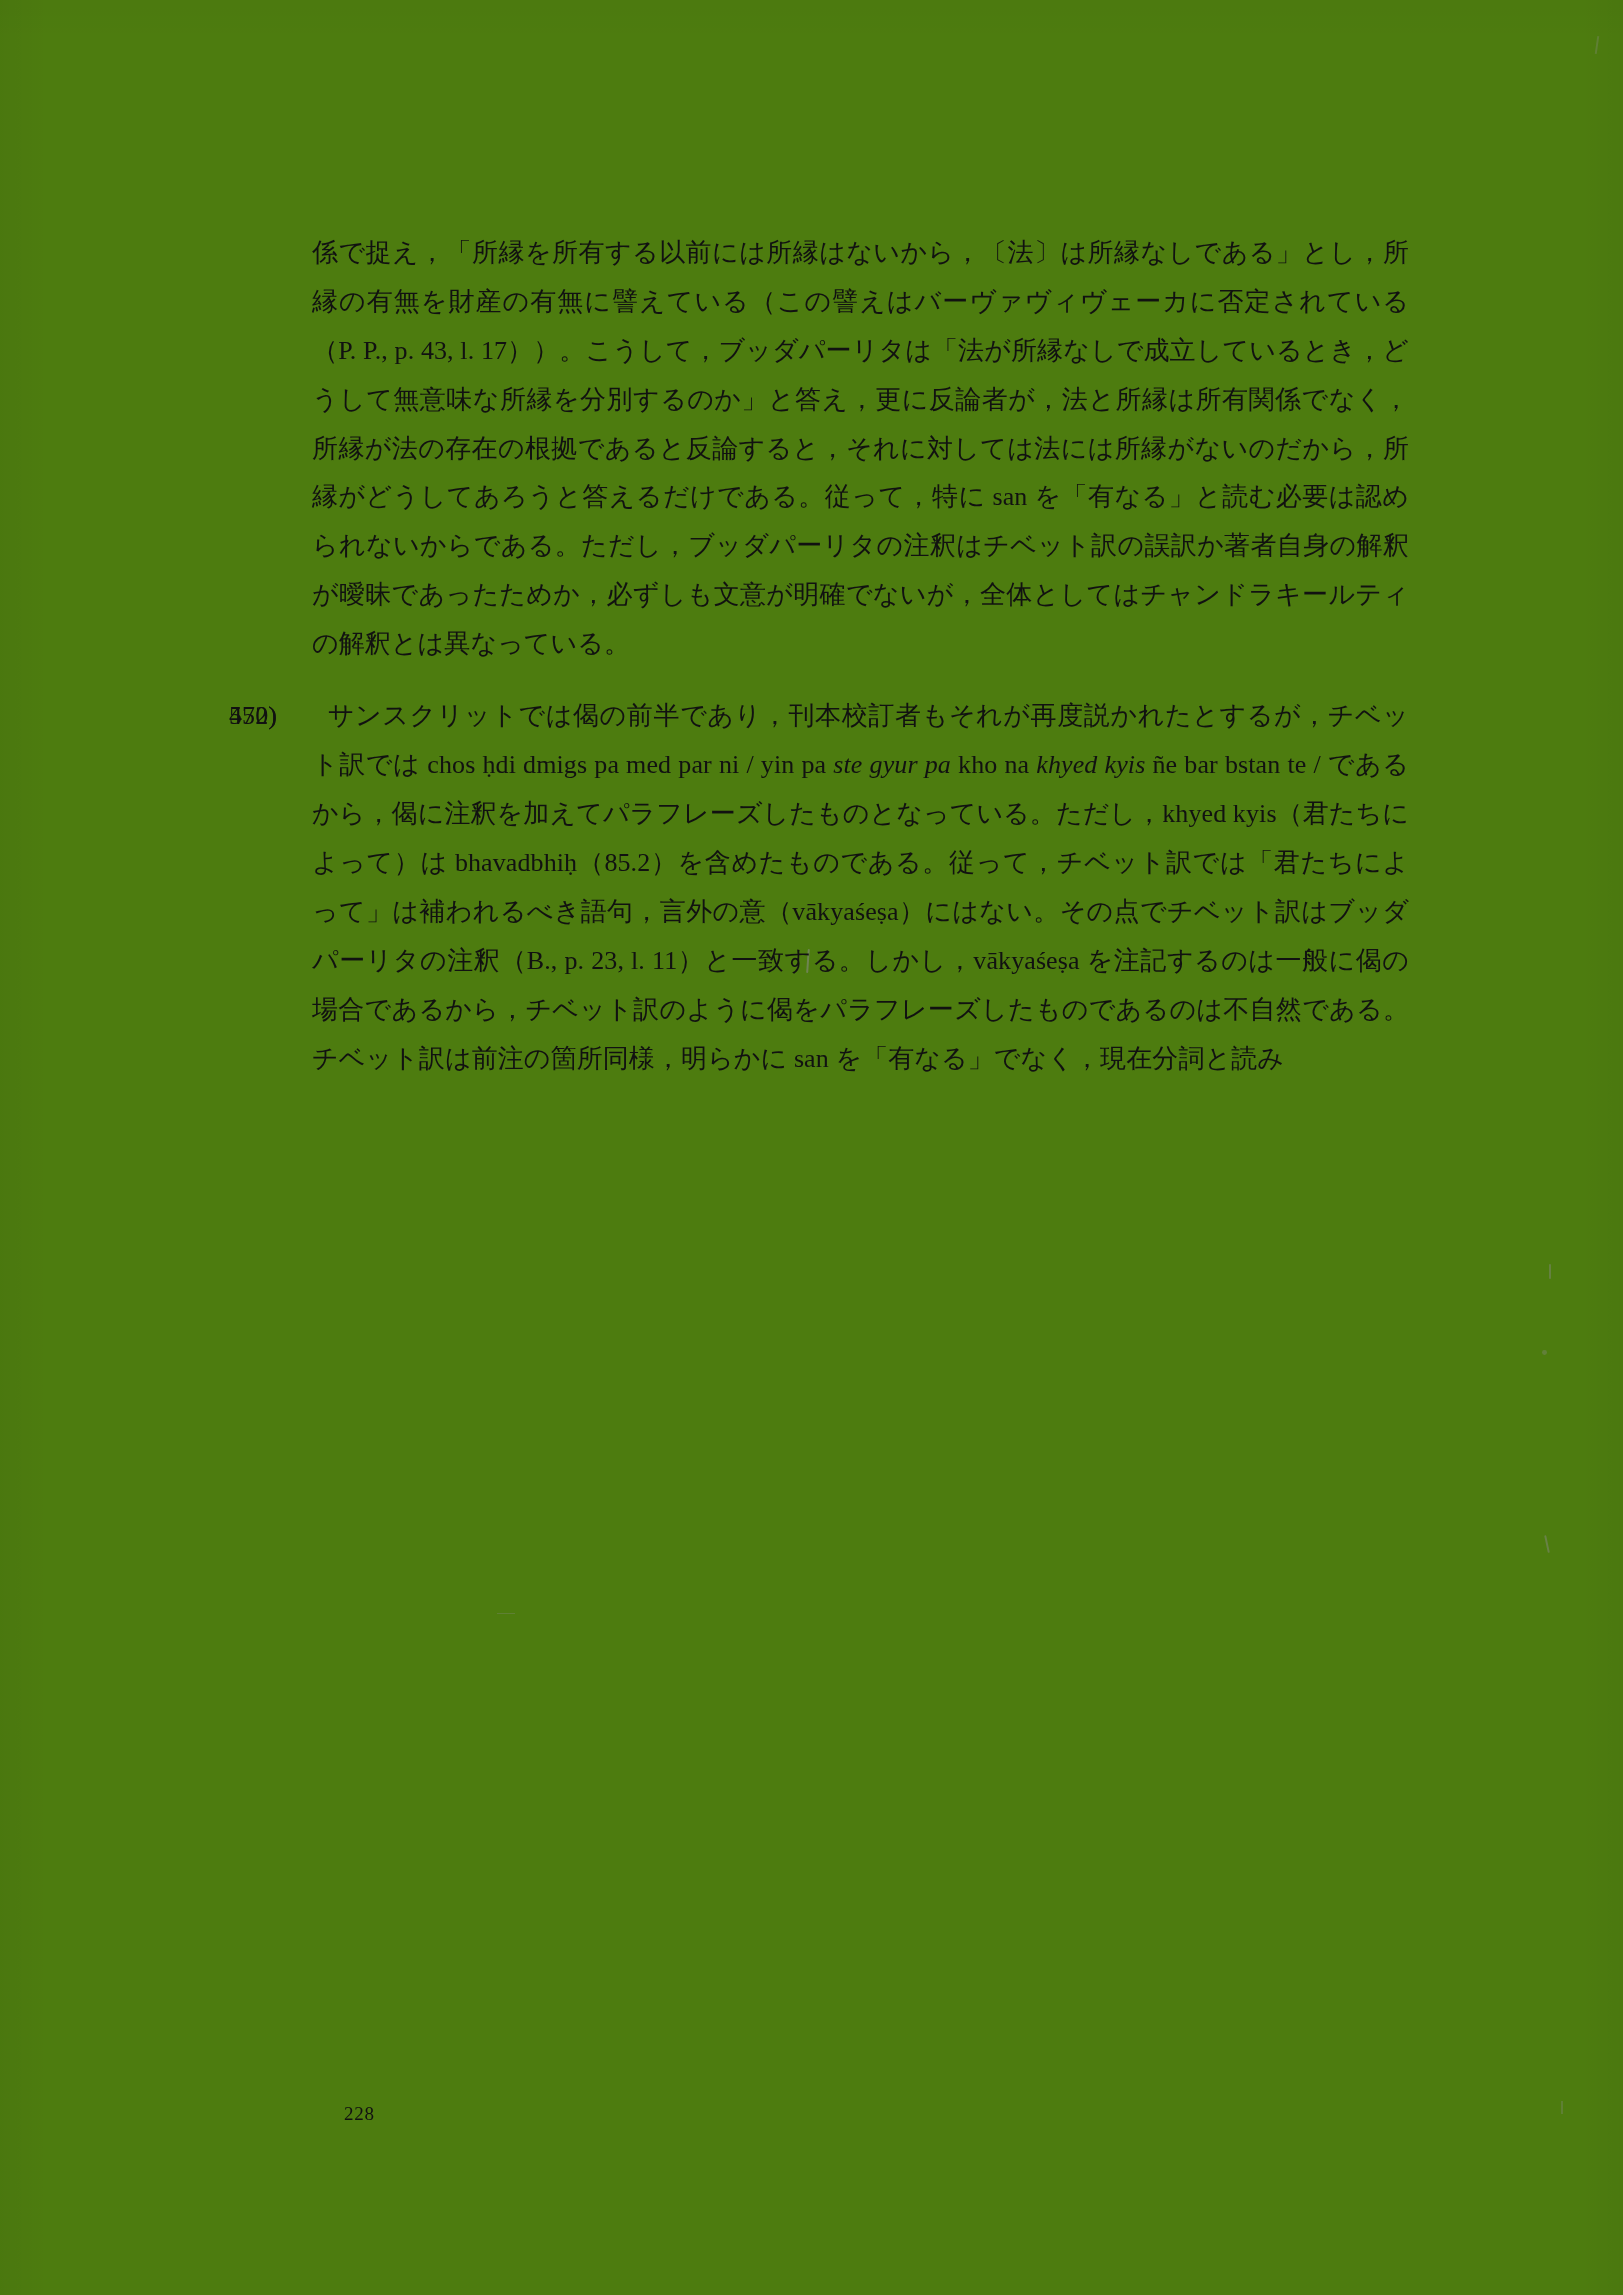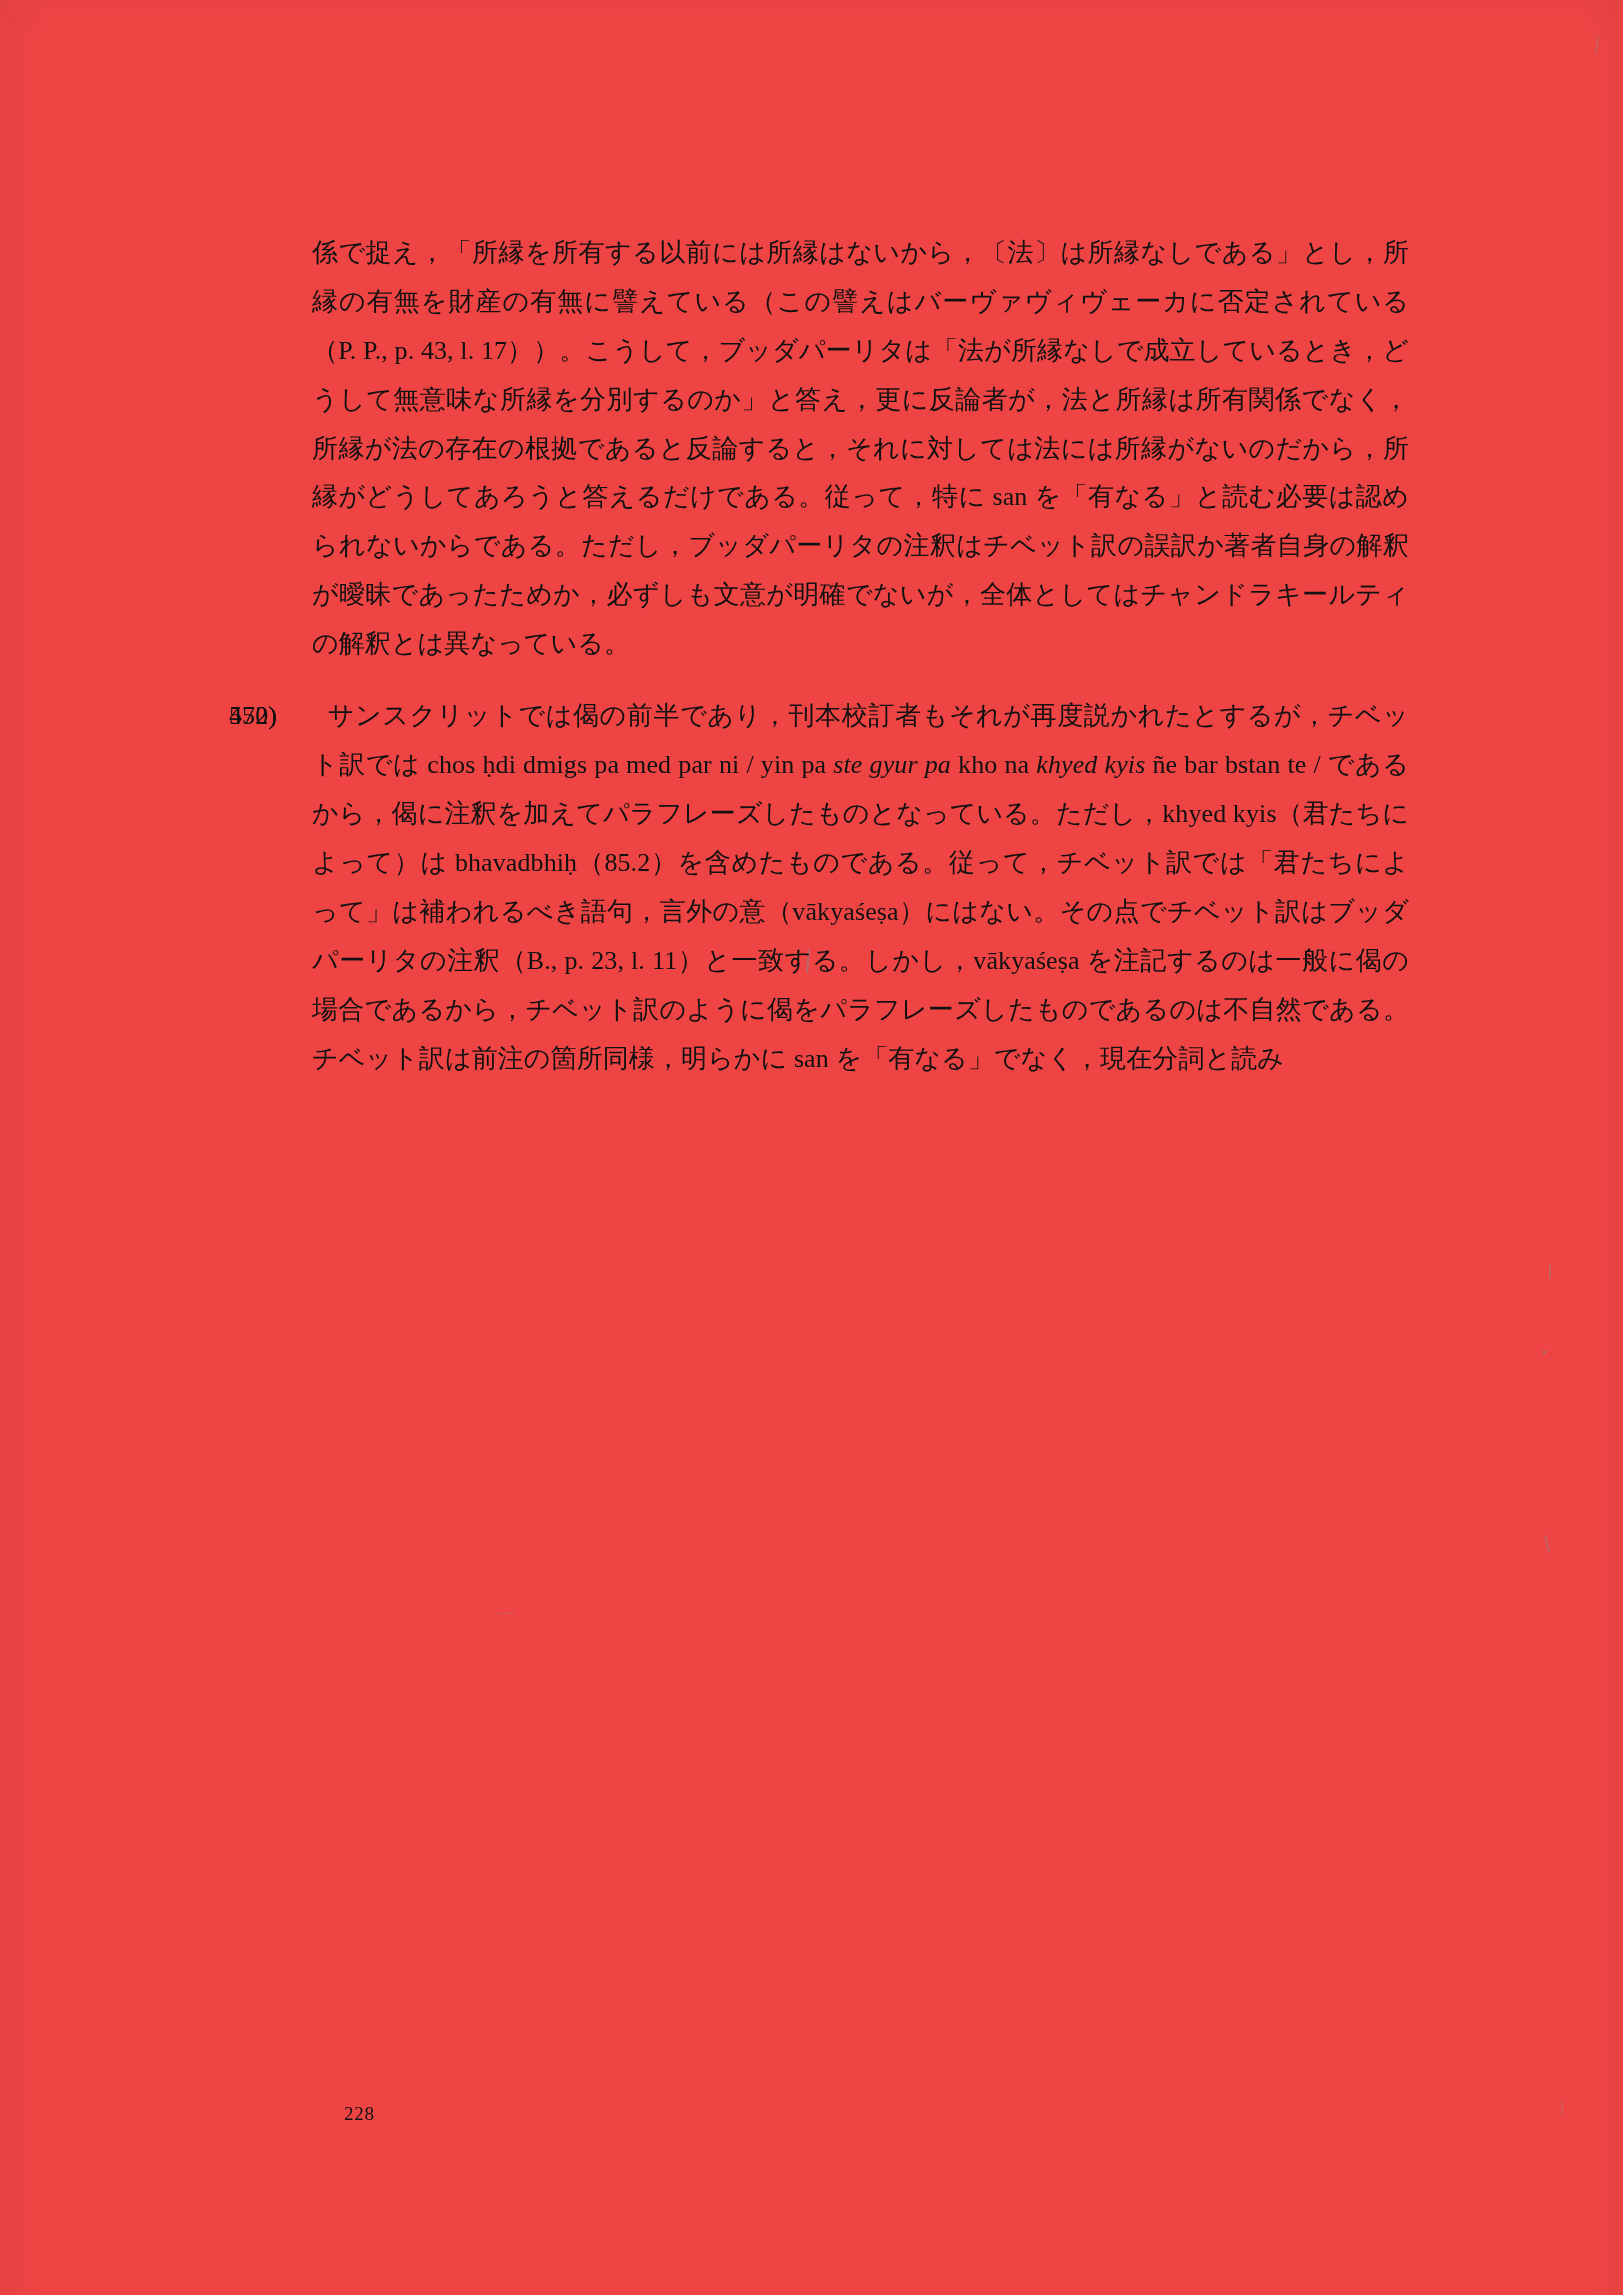--- a/index.html
+++ b/index.html
@@ -4,21 +4,21 @@
 <style>
   html, body {
     margin: 0;
     padding: 0;
     background: #ffffff;
   }
   .page {
     position: relative;
     width: 1623px;
     height: 2295px;
-    background: #ef4444;
+    background: #4d7c0f;
     overflow: hidden;
     font-family: "Liberation Serif", "DejaVu Serif", serif;
     color: #111111;
   }
   
   .page::before {
     content: "";
     position: absolute;
     inset: 0;
     background:

